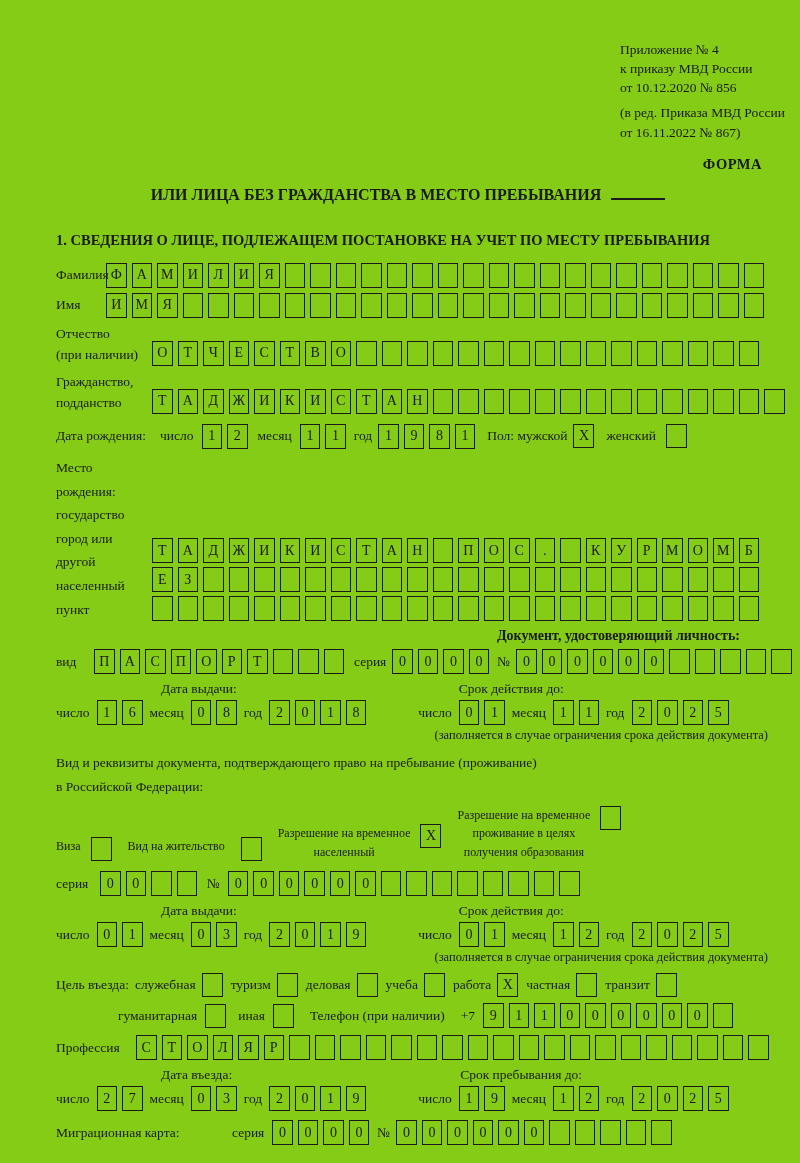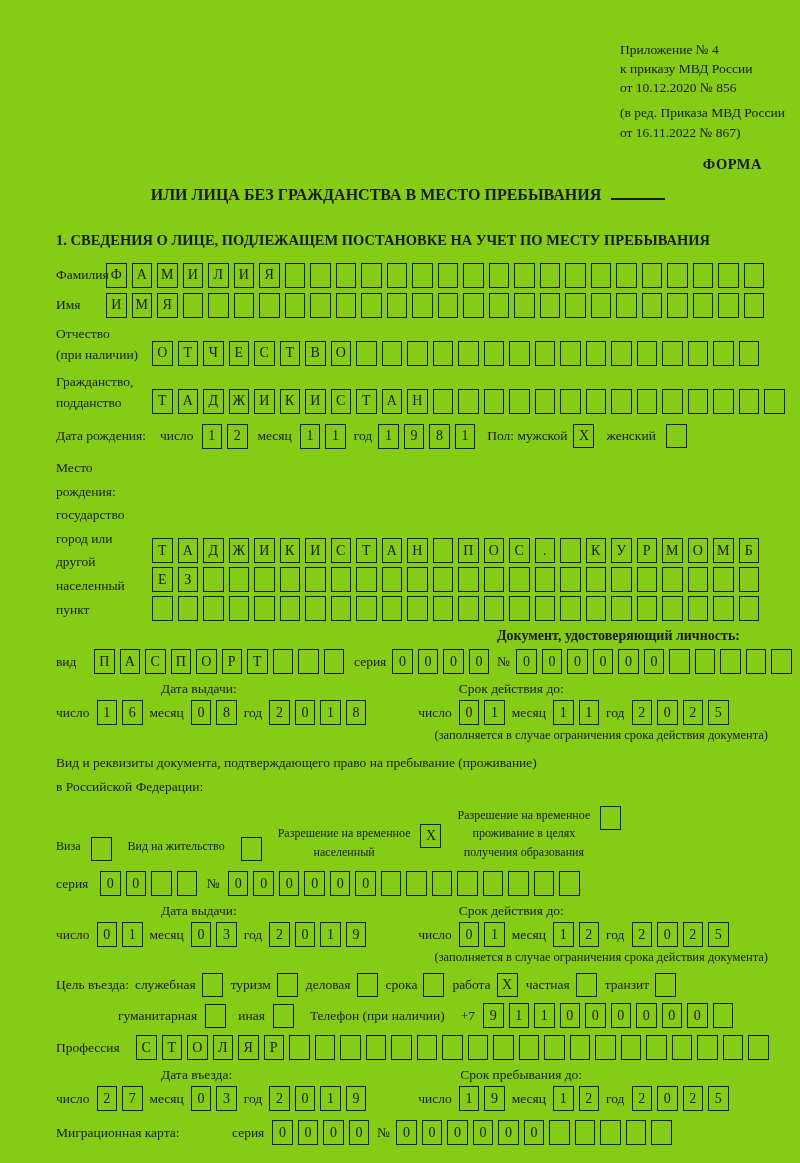--- a/index.html
+++ b/index.html
@@ -500,21 +500,21 @@
   <div class="note">(заполняется в случае ограничения срока действия документа)</div>
 
   <div class="frow" style="margin-top:8px">
     <span class="lbl">Цель въезда:</span>
     <span class="lbl g6">служебная</span>
     <span class="cb g6"></span>
     <span class="lbl g8">туризм</span>
     <span class="cb g6"></span>
     <span class="lbl g8">деловая</span>
     <span class="cb g6"></span>
-    <span class="lbl g8">срока</span>
+    <span class="lbl g8">учеба</span>
     <span class="cb g6"></span>
     <span class="lbl g8">работа</span>
     <span class="cb g6">X</span>
     <span class="lbl g8">частная</span>
     <span class="cb g6"></span>
     <span class="lbl g8">транзит</span>
     <span class="cb g6"></span>
   </div>
 
   <div class="frow" style="margin-top:6px">

